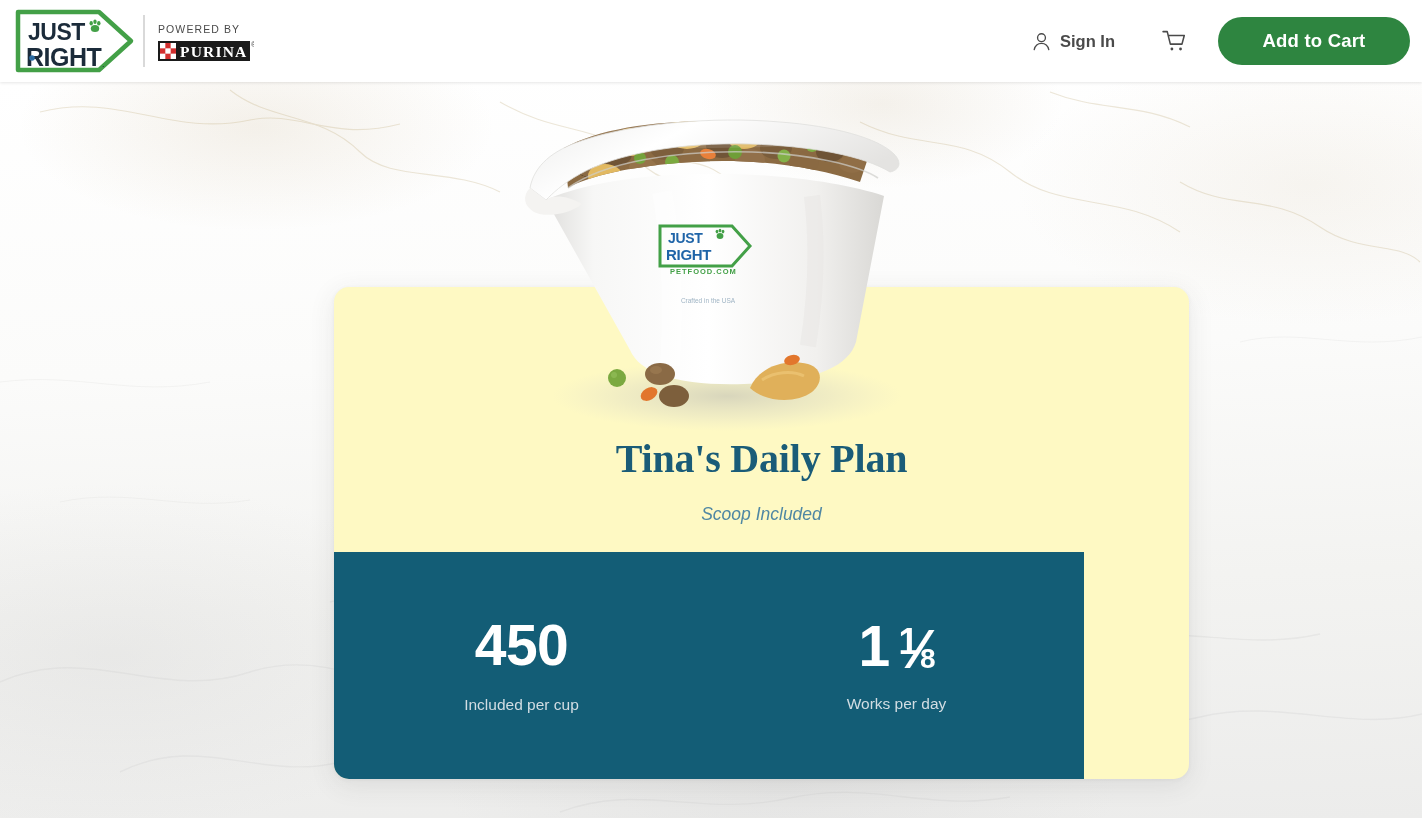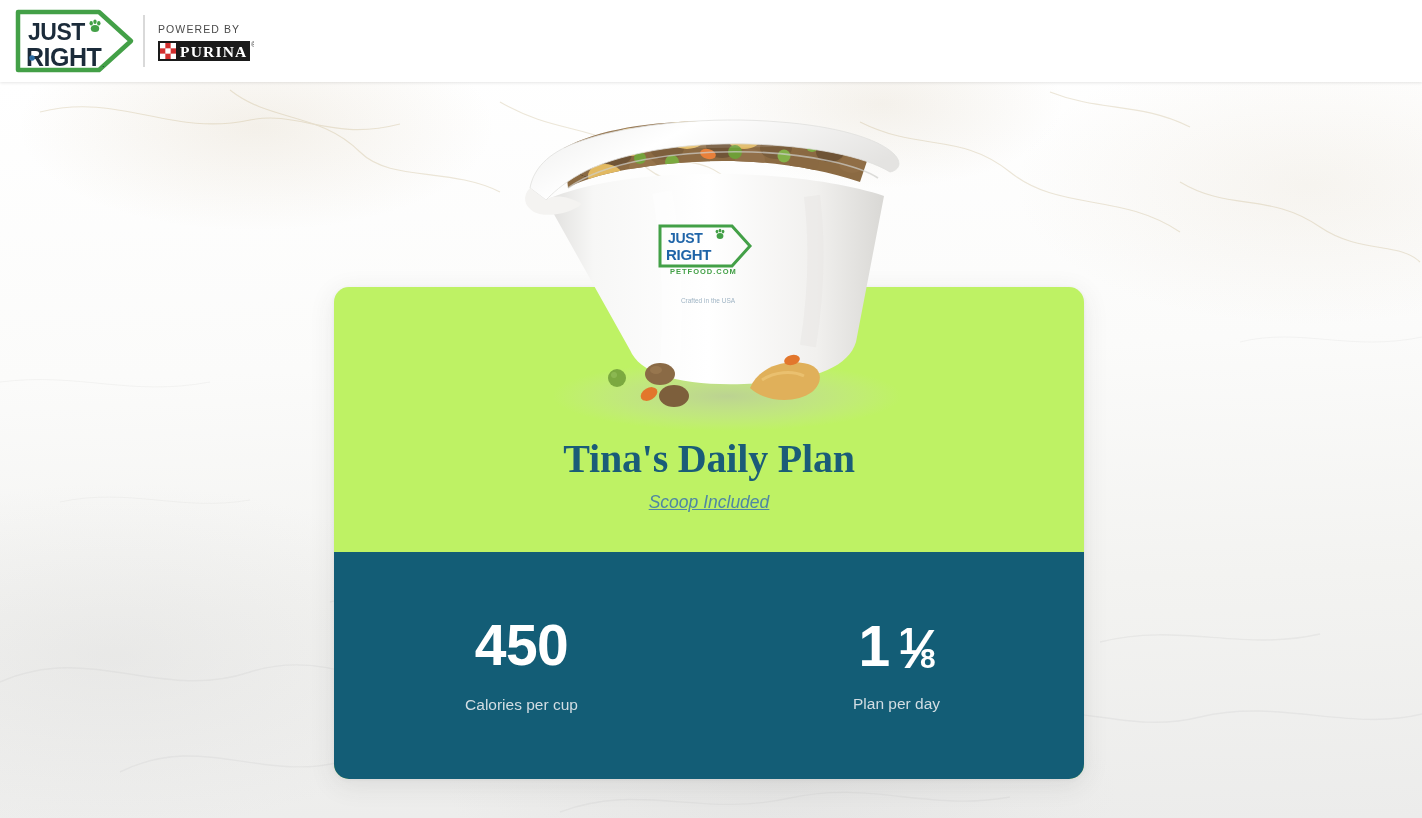--- a/index.html
+++ b/index.html
@@ -72,39 +72,39 @@
     background: #2e8540; color: #ffffff;
     border: none; cursor: pointer;
     font-family: "Liberation Sans", sans-serif;
     font-size: 18.5px; font-weight: bold; letter-spacing: 0.2px;
   }
 
   
   #plan-card {
     position: absolute;
     left: 334px; top: 287px;
-    width: 750px; height: 492px;
+    width: 855px; height: 492px;
     border-radius: 15px;
-    background: #bef264;
+    background: #fef9c3;
     box-shadow: 0 6px 26px rgba(60,60,60,0.10), 0 1px 4px rgba(60,60,60,0.06);
     z-index: 10;
     overflow: hidden;
   }
   #card-head { height: 265px; position: relative; }
   #plan-title {
     position: absolute; left: 0; right: 0; top: 148px;
     text-align: center;
     font-family: "Liberation Serif", serif;
     font-size: 40px; font-weight: bold; color: #1a5c78;
     letter-spacing: -0.2px;
   }
   #plan-subtitle {
-    position: absolute; left: 0; right: 0; top: 205px;
+    position: absolute; left: 0; right: 0; top: 217px;
     text-align: center;
-    font-size: 17.5px; font-style: italic; color: #4f87a3; text-decoration: underline;
+    font-size: 17.5px; font-style: italic; color: #4f87a3;
   }
 
   #stats-panel {
     position: absolute; left: 0; bottom: 0;
     width: 750px; height: 227px;
     background: #135d76;
     display: flex; align-items: center;
   }
   .stat { flex: 1; text-align: center; }
   .stat-value {
@@ -195,48 +195,68 @@
         <rect x="151.33" y="41.33" width="5.33" height="5.33" fill="#ffffff"></rect>
         <rect x="146" y="46.66" width="5.33" height="5.33" fill="#ffffff"></rect>
         <rect x="156.66" y="46.66" width="5.33" height="5.33" fill="#ffffff"></rect>
       </g>
       <text x="166" y="50" font-family="Liberation Serif, serif" font-size="15.5" font-weight="bold" fill="#ffffff" letter-spacing="1.2">PURINA</text>
       <text x="237" y="40" font-family="Liberation Sans, sans-serif" font-size="7" fill="#4a4a4a">®</text>
     </svg>
   </div>
 
 
+  <div id="header-right">
+
+    <div id="signin-group">
+      <svg width="23" height="23" viewBox="0 0 24 24">
+        <circle cx="12" cy="8" r="4.1" fill="none" stroke="#4a4a4a" stroke-width="1.4"></circle>
+        <path d="M4.4 20.5 C5.4 16.2 8.4 14 12 14 C15.6 14 18.6 16.2 19.6 20.5" fill="none" stroke="#4a4a4a" stroke-width="1.4" stroke-linecap="round"></path>
+      </svg>
+      <span id="signin-label">Sign In</span>
+    </div>
+
+    <div id="cart-button">
+      <svg width="27" height="27" viewBox="0 0 26 26">
+        <path d="M2 3.5 H6 L9 15.5 H20.2 L22.4 7.2 H7.1" fill="none" stroke="#4a4a4a" stroke-width="1.5" stroke-linecap="round" stroke-linejoin="round"></path>
+        <circle cx="10.5" cy="20.2" r="1.35" fill="#4a4a4a"></circle>
+        <circle cx="18.8" cy="20.2" r="1.35" fill="#4a4a4a"></circle>
+      </svg>
+    </div>
+
+    <button id="add-to-cart-button">Add to Cart</button>
+  </div>
 </header>
 
 <section id="plan-card">
 
   <div id="card-head">
     <h1 id="plan-title">Tina's Daily Plan</h1>
     <div id="plan-subtitle">Scoop Included</div>
   </div>
 
   <div id="stats-panel">
 
     <div class="stat">
       <div class="stat-value">
         <span>450</span>
       </div>
-      <div class="stat-label">Calories per cup</div>
+      <div class="stat-label">Included per cup</div>
     </div>
 
     <div class="stat" id="stat-cups">
       <div class="stat-value">
         <span>1</span>
         <span class="frac">
           <span class="frac-num">1</span>
           <span class="frac-slash">⁄</span>
           <span class="frac-den">8</span>
         </span>
       </div>
-      <div class="stat-label">Plan per day</div>
+      <div class="stat-label">Works per day</div>
     </div>
 
   </div>
 </section>
 
 <div id="product-image">
   <svg viewBox="0 0 400 345" width="400" height="345">
     <defs>
       <linearGradient id="bowlBody" x1="0" y1="0" x2="1" y2="0">
         <stop offset="0%" stop-color="#dfdedc"></stop>

